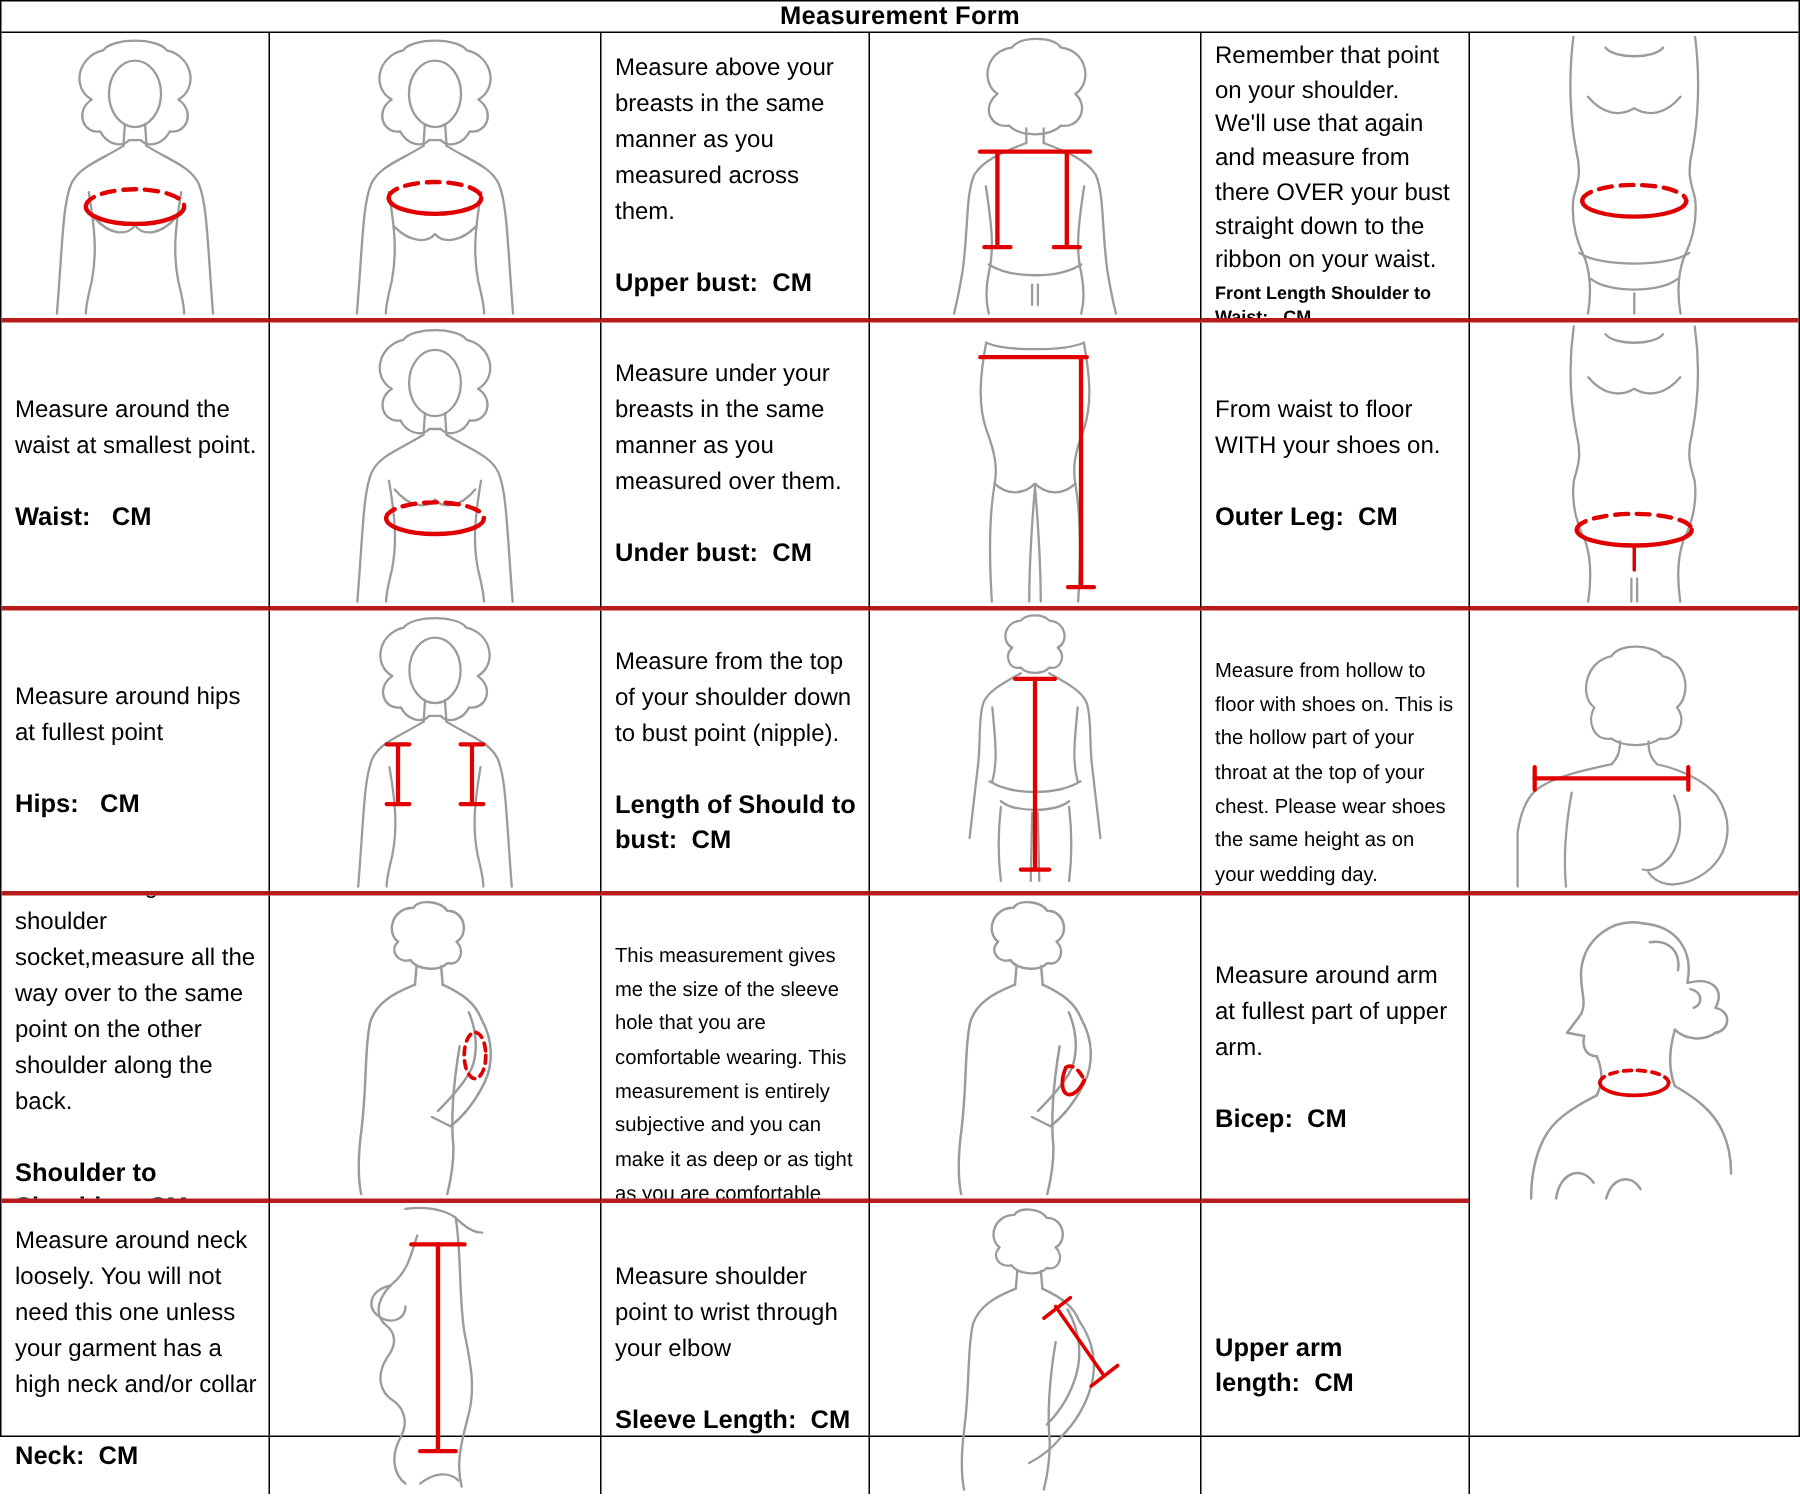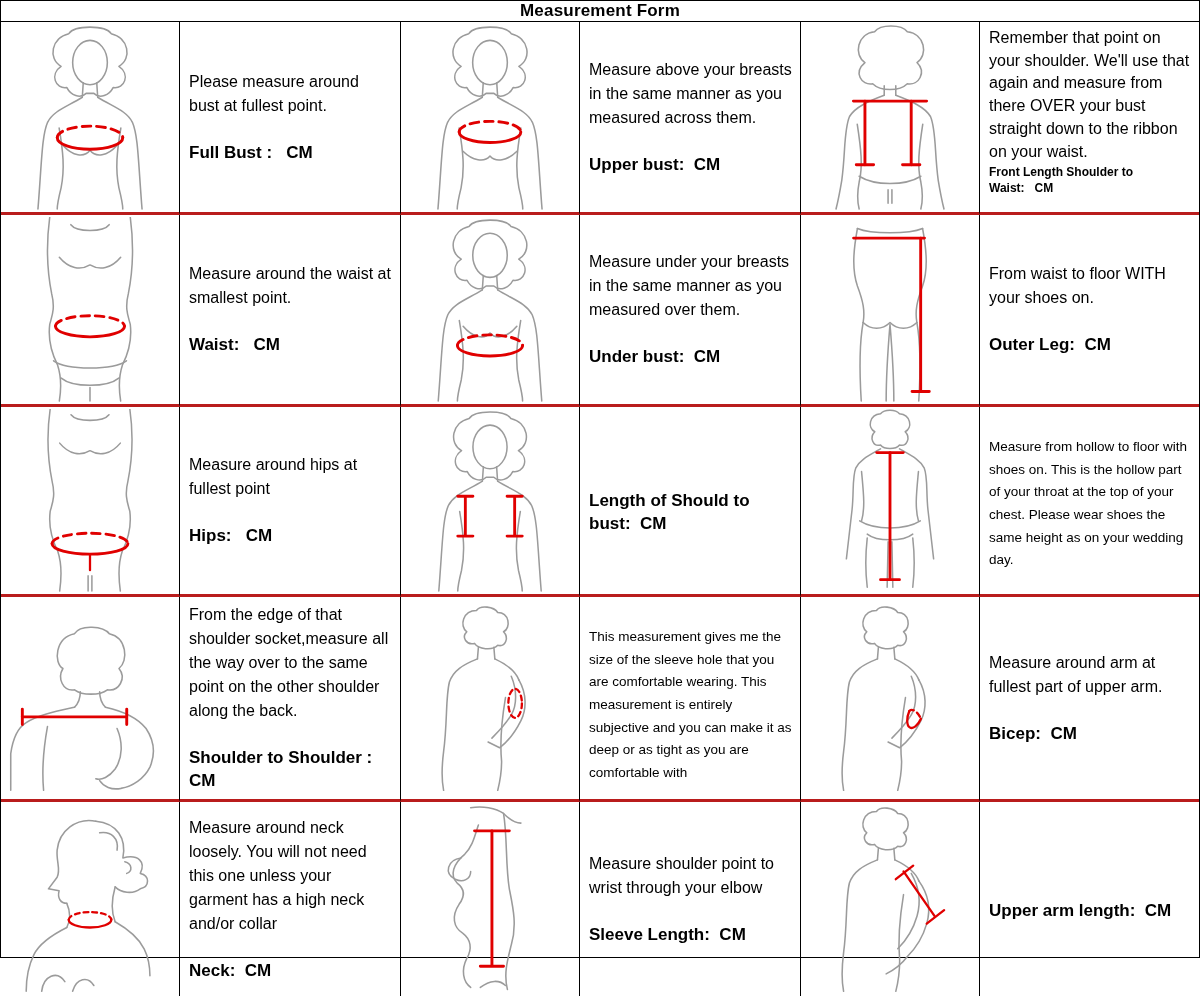--- a/index.html
+++ b/index.html
@@ -44,24 +44,20 @@
         <path class="fill" d="M60,44 C46,36 50,14 68,10 C74,1 106,1 112,10 C130,14 134,36 120,44 C132,52 126,68 114,66 C110,74 100,78 94,72 L86,72 C80,78 70,74 66,66 C54,68 48,52 60,44 Z"></path>
         <ellipse class="fill" cx="90" cy="40" rx="18" ry="23"></ellipse>
         <path d="M83,61 L82,76 M97,61 L98,76"></path>
         <path d="M82,76 C66,86 52,90 46,102 C40,116 40,142 36,192 M98,76 C114,86 128,90 134,102 C140,116 140,142 144,192"></path>
         <path d="M58,108 C62,132 64,150 60,170 C58,178 56,186 56,192 M122,108 C118,132 116,150 120,170 C122,178 124,186 124,192"></path>
         <path d="M62,126 C72,137 84,139 90,131 C96,139 108,137 118,126"></path>
         <path class="red" d="M56,118 A34,12 0 0 0 124,118"></path>
         <path class="red dash" d="M56,118 A34,12 0 0 1 124,118"></path>
       </svg>
     </div>
-    <div class="cell c-txt">
-      <p class="desc">Please measure around bust at fullest point.</p>
-      <p class="label">Full Bust :&nbsp;&nbsp;&nbsp;CM</p>
-    </div>
 
     <div class="cell c-img">
       <svg class="fig" viewBox="0 0 180 193">
         <path class="fill" d="M60,44 C46,36 50,14 68,10 C74,1 106,1 112,10 C130,14 134,36 120,44 C132,52 126,68 114,66 C110,74 100,78 94,72 L86,72 C80,78 70,74 66,66 C54,68 48,52 60,44 Z"></path>
         <ellipse class="fill" cx="90" cy="40" rx="18" ry="23"></ellipse>
         <path d="M83,61 L82,76 M97,61 L98,76"></path>
         <path d="M82,76 C66,86 52,90 46,102 C40,116 40,142 36,192 M98,76 C114,86 128,90 134,102 C140,116 140,142 144,192"></path>
         <path d="M58,108 C62,132 64,150 60,170 C58,178 56,186 56,192 M122,108 C118,132 116,150 120,170 C122,178 124,186 124,192"></path>
         <path d="M62,132 C72,142 84,144 90,137 C96,144 108,142 118,132"></path>
         <path class="red" d="M58,112 A32,11 0 0 0 122,112"></path>
@@ -158,20 +154,21 @@
         <path class="fill" d="M60,44 C46,36 50,14 68,10 C74,1 106,1 112,10 C130,14 134,36 120,44 C132,52 126,68 114,66 C110,74 100,78 94,72 L86,72 C80,78 70,74 66,66 C54,68 48,52 60,44 Z"></path>
         <ellipse class="fill" cx="90" cy="40" rx="18" ry="23"></ellipse>
         <path d="M83,61 L82,76 M97,61 L98,76"></path>
         <path d="M82,76 C66,86 52,90 46,102 C40,116 40,142 36,192 M98,76 C114,86 128,90 134,102 C140,116 140,142 144,192"></path>
         <path d="M58,108 C62,132 64,150 60,170 C58,178 56,186 56,192 M122,108 C118,132 116,150 120,170 C122,178 124,186 124,192"></path>
         <path class="red" d="M56,92 L72,92 M64,92 L64,134 M56,134 L72,134"></path>
         <path class="red" d="M108,92 L124,92 M116,92 L116,134 M108,134 L124,134"></path>
       </svg>
     </div>
     <div class="cell c-txt">
+      <p class="desc">Measure from the top of your shoulder down to bust point (nipple).</p>
       <p class="label">Length of Should to bust:&nbsp;&nbsp;CM</p>
     </div>
 
     <div class="cell c-img">
       <svg class="fig" viewBox="0 0 180 193">
         <path class="fill" d="M74,24 C66,20 68,6 80,5 C84,0 96,0 100,5 C112,6 114,20 106,24 C112,30 108,40 100,38 C96,43 84,43 80,38 C72,40 68,30 74,24 Z"></path>
         <path d="M80,42 C66,50 58,54 54,62 C50,72 52,88 50,106 C48,124 46,142 44,158 M100,42 C114,50 122,54 126,62 C130,72 128,88 130,106 C132,124 134,142 136,158"></path>
         <path d="M60,66 C62,88 64,104 60,118 M120,66 C118,88 116,104 120,118"></path>
         <path d="M58,118 C74,128 106,128 122,118 M66,132 C76,140 104,140 114,132"></path>
         <path d="M66,136 C64,154 64,172 66,188 M88,140 L87,188 M92,140 L93,188 M114,136 C116,154 116,172 114,188"></path>

